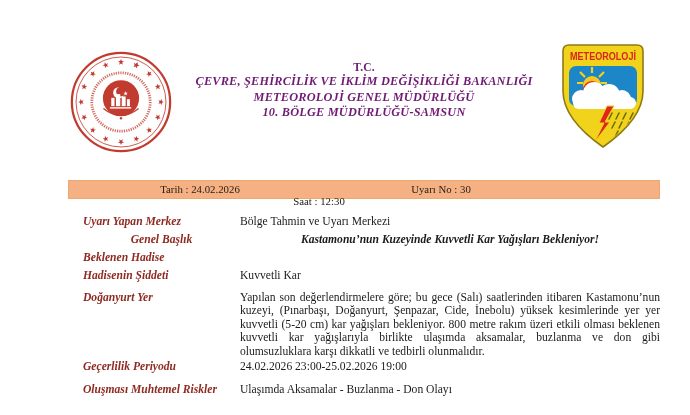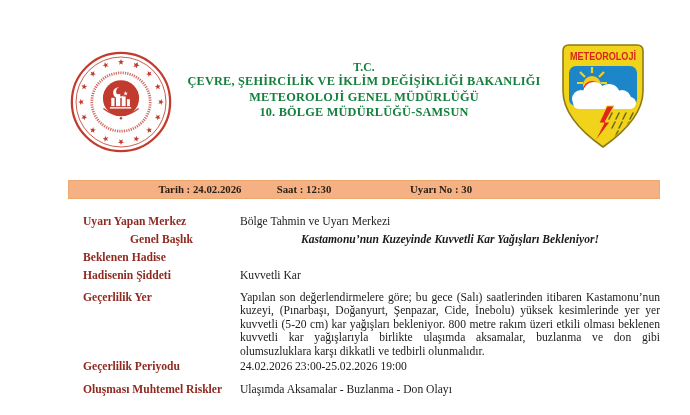--- a/index.html
+++ b/index.html
@@ -6,44 +6,44 @@
   .page{
     position:relative;width:690px;height:415px;background:#fff;overflow:hidden;
     font-family:"Liberation Serif","DejaVu Serif",serif;color:#1f1f1f;
   }
   
   .seal{position:absolute;left:70px;top:51px;width:102px;height:102px;}
   .shield{position:absolute;left:556px;top:40px;width:94px;height:112px;}
   
   .hdr{
     position:absolute;left:68px;top:60px;width:592px;text-align:center;
-    color:#15803d;font-weight:bold;letter-spacing:.2px;
+    color:#701a75;font-weight:bold;letter-spacing:.2px;
   }
   .hdr .l1{font-size:11.5px;line-height:14px;}
-  .hdr .l2,.hdr .l3,.hdr .l4{font-size:12.3px;line-height:15.5px;}
+  .hdr .l2,.hdr .l3,.hdr .l4{font-size:12.3px;line-height:15.5px;font-style:italic;}
   
   .info-bar{
     position:absolute;left:68px;top:180px;width:592px;height:19px;
     background:#f5b183;border:1px solid #eca86d;box-sizing:border-box;
   }
   .info-bar span{
     position:absolute;top:0;transform:translateX(-50%);
-    font-size:10.8px;font-weight:bold;line-height:17px;color:#2a2018;white-space:nowrap;text-align:right;
+    font-size:10.8px;font-weight:normal;line-height:17px;color:#2a2018;white-space:nowrap;text-align:right;
   }
   .info-bar .pos-date{left:131px;}
-  .info-bar .pos-time{left:235px;}
+  .info-bar .pos-time{left:250px;margin-top:12px;}
   .info-bar .pos-no{left:372px;}
   
   .row{
     position:absolute;left:68px;width:592px;display:flex;
     padding-left:15px;box-sizing:border-box;align-items:flex-start;
   }
   .row .lbl{
     flex:0 0 157px;font-weight:bold;color:#8f2a21;
-    font-size:11.6px;line-height:13.5px;white-space:nowrap;
+    font-size:11.6px;line-height:13.5px;white-space:nowrap;font-style:italic;
   }
   .row .val{
     flex:1;font-size:11.6px;line-height:13.5px;color:#1b1b1b;
   }
   .row .val.strong{font-weight:bold;font-style:italic;}
   .row .val.para{text-align:justify;line-height:13.4px;}
   .r1{top:215px;} .r2{top:233px;text-align:center;} .r3{top:251px;} .r4{top:269px;}
   .r5{top:291px;} .r6{top:360px;} .r7{top:383px;justify-content:space-between;}
 </style>
 </head>
@@ -201,21 +201,21 @@
     <div class="val strong">Kastamonu’nun Kuzeyinde Kuvvetli Kar Yağışları Bekleniyor!</div>
   </div>
   <div class="row r3">
     <div class="lbl">Beklenen Hadise</div>
   </div>
   <div class="row r4">
     <div class="lbl">Hadisenin Şiddeti</div>
     <div class="val">Kuvvetli Kar</div>
   </div>
   <div class="row r5">
-    <div class="lbl">Geçerlilik Yer</div>
+    <div class="lbl">Doğanyurt Yer</div>
     <div class="val para">Yapılan son değerlendirmelere göre; bu gece (Salı) saatlerinden itibaren Kastamonu’nun kuzeyi, (Pınarbaşı, Doğanyurt, Şenpazar, Cide, İnebolu) yüksek kesimlerinde yer yer kuvvetli (5-20 cm) kar yağışları bekleniyor. 800 metre rakım üzeri etkili olması beklenen kuvvetli kar yağışlarıyla birlikte ulaşımda aksamalar, buzlanma ve don gibi olumsuzluklara karşı dikkatli ve tedbirli olunmalıdır.</div>
   </div>
   <div class="row r6">
     <div class="lbl">Geçerlilik Periyodu</div>
     <div class="val">24.02.2026 23:00-25.02.2026 19:00</div>
   </div>
   <div class="row r7">
     <div class="lbl">Oluşması Muhtemel Riskler</div>
     <div class="val">Ulaşımda Aksamalar - Buzlanma - Don Olayı</div>
   </div>

